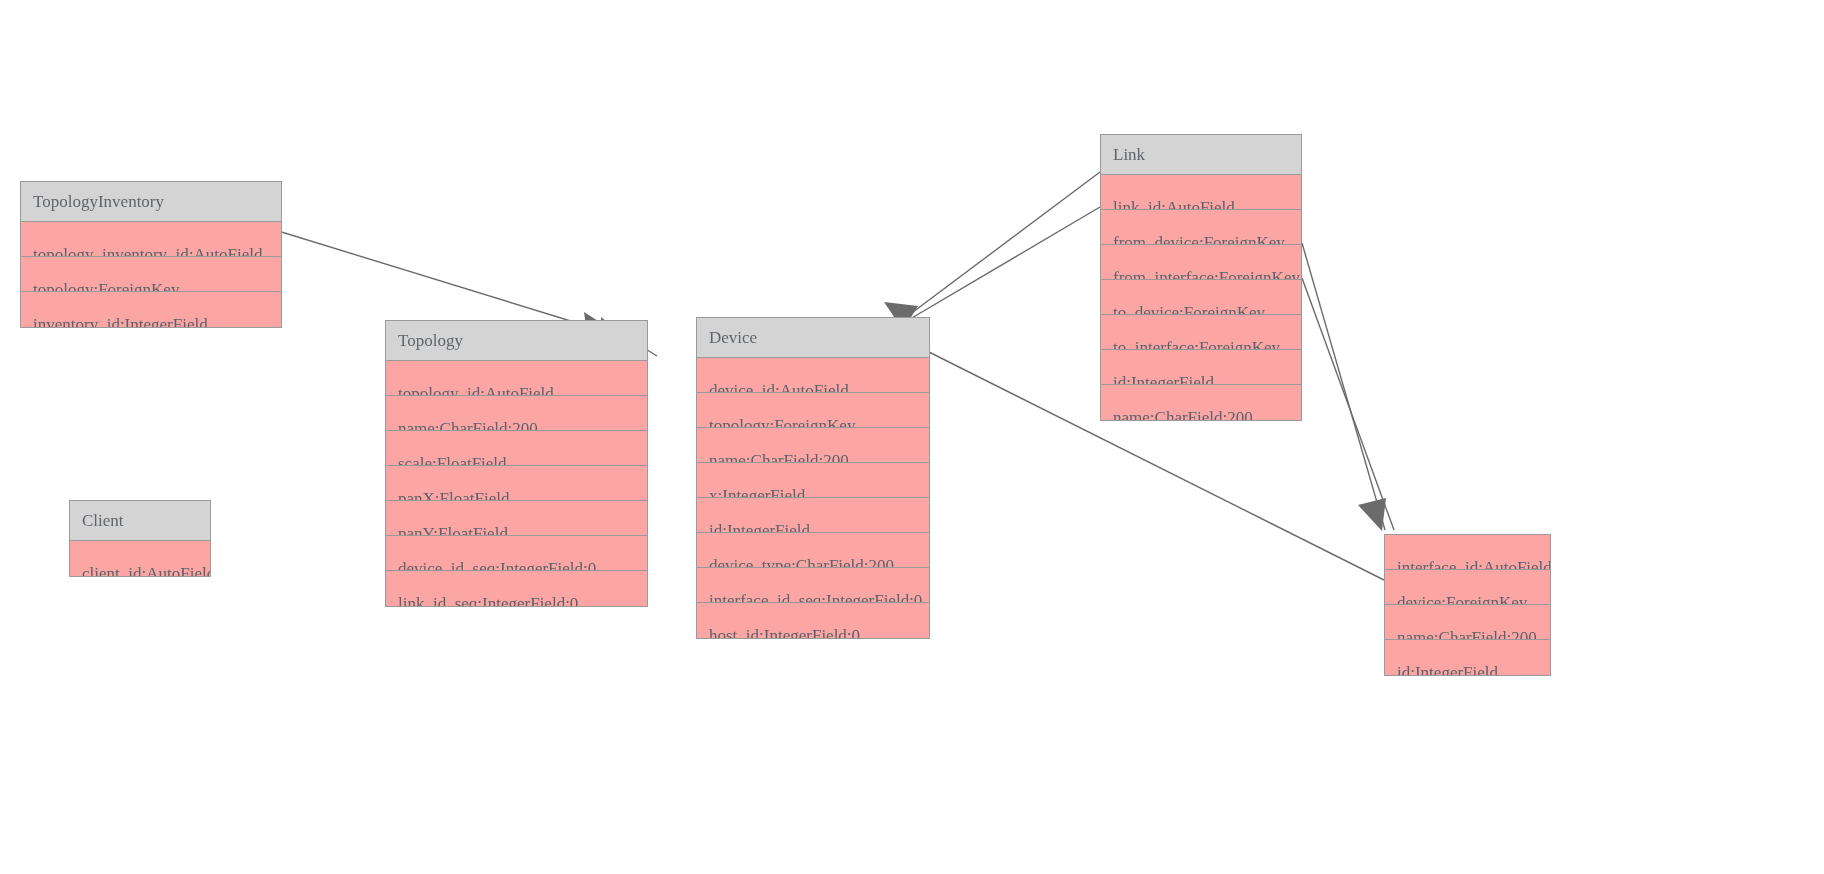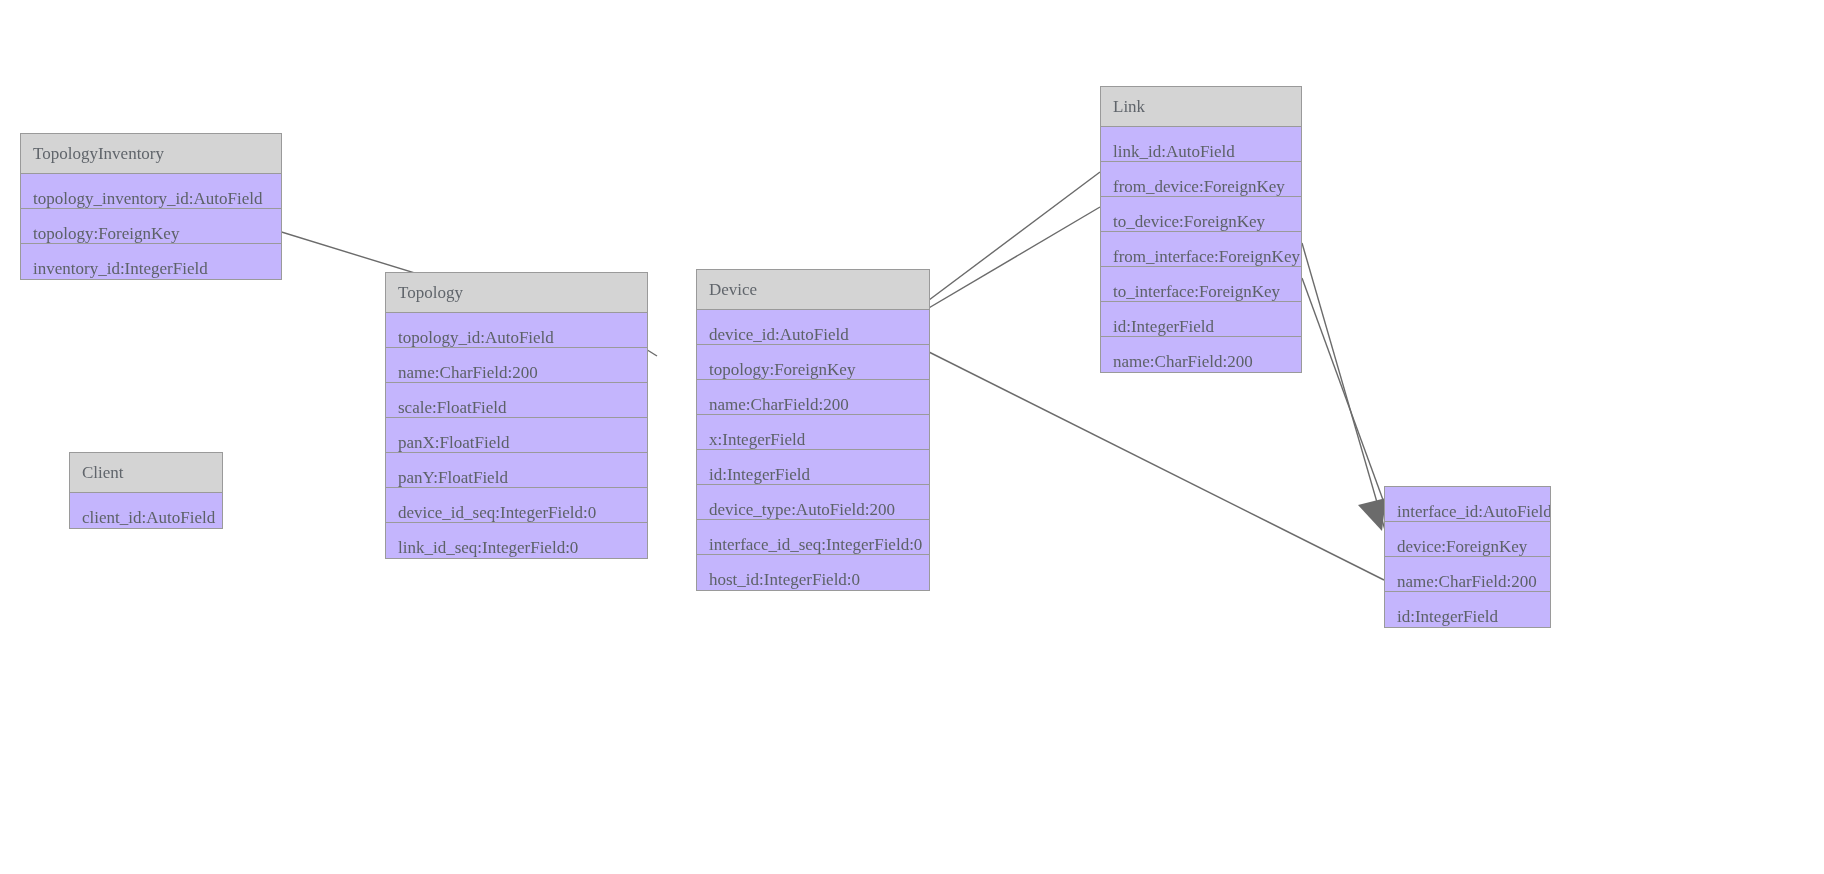--- a/index.html
+++ b/index.html
@@ -22,44 +22,45 @@
     width: 1824px;
     height: 874px;
     pointer-events: none;
   }
   .entity {
     position: absolute;
     box-sizing: border-box;
     border: 1px solid #9a9a9a;
     background: #ffffff;
     z-index: 2;
+    margin-top: 48px;
   }
   .entity-title {
     box-sizing: border-box;
     background: #d4d4d4;
     border-bottom: 1px solid #9a9a9a;
     color: #60656b;
     font-size: 17px;
     line-height: 39px;
     height: 40px;
     padding: 0 0 0 12px;
     white-space: nowrap;
     overflow: hidden;
   }
   .entity-row {
     box-sizing: border-box;
     border-bottom: 1px solid #9a9a9a;
     color: #5d6268;
     font-size: 17px;
     line-height: 34px;
     height: 35px;
-    padding: 8px 0 0 12px;
+    padding: 16px 0 0 12px;
     white-space: nowrap;
     overflow: hidden;
-    background: #c4b5fd;
+    background: #fca5a5;
   }
   .entity-row:last-child {
     border-bottom: none;
   }
 </style>
 </head>
 <body>
 
 <div id="canvas">
 
@@ -93,43 +94,43 @@
     <div class="entity-title">Topology</div>
     <div class="entity-row">topology_id:AutoField</div>
     <div class="entity-row">name:CharField:200</div>
     <div class="entity-row">scale:FloatField</div>
     <div class="entity-row">panX:FloatField</div>
     <div class="entity-row">panY:FloatField</div>
     <div class="entity-row">device_id_seq:IntegerField:0</div>
     <div class="entity-row">link_id_seq:IntegerField:0</div>
   </div>
 
-  <div class="entity" style="left:69px; top:452px; width:154px;">
+  <div class="entity" style="left:69px; top:452px; width:142px;">
     <div class="entity-title">Client</div>
     <div class="entity-row">client_id:AutoField</div>
   </div>
 
   <div class="entity" style="left:696px; top:269px; width:234px;">
     <div class="entity-title">Device</div>
     <div class="entity-row">device_id:AutoField</div>
     <div class="entity-row">topology:ForeignKey</div>
     <div class="entity-row">name:CharField:200</div>
     <div class="entity-row">x:IntegerField</div>
     <div class="entity-row">id:IntegerField</div>
-    <div class="entity-row">device_type:AutoField:200</div>
+    <div class="entity-row">device_type:CharField:200</div>
     <div class="entity-row">interface_id_seq:IntegerField:0</div>
     <div class="entity-row">host_id:IntegerField:0</div>
   </div>
 
   <div class="entity" style="left:1100px; top:86px; width:202px;">
     <div class="entity-title">Link</div>
     <div class="entity-row">link_id:AutoField</div>
     <div class="entity-row">from_device:ForeignKey</div>
+    <div class="entity-row">from_interface:ForeignKey</div>
     <div class="entity-row">to_device:ForeignKey</div>
-    <div class="entity-row">from_interface:ForeignKey</div>
     <div class="entity-row">to_interface:ForeignKey</div>
     <div class="entity-row">id:IntegerField</div>
     <div class="entity-row">name:CharField:200</div>
   </div>
 
   <div class="entity" style="left:1384px; top:486px; width:167px;">
     <div class="entity-row">interface_id:AutoField</div>
     <div class="entity-row">device:ForeignKey</div>
     <div class="entity-row">name:CharField:200</div>
     <div class="entity-row">id:IntegerField</div>

